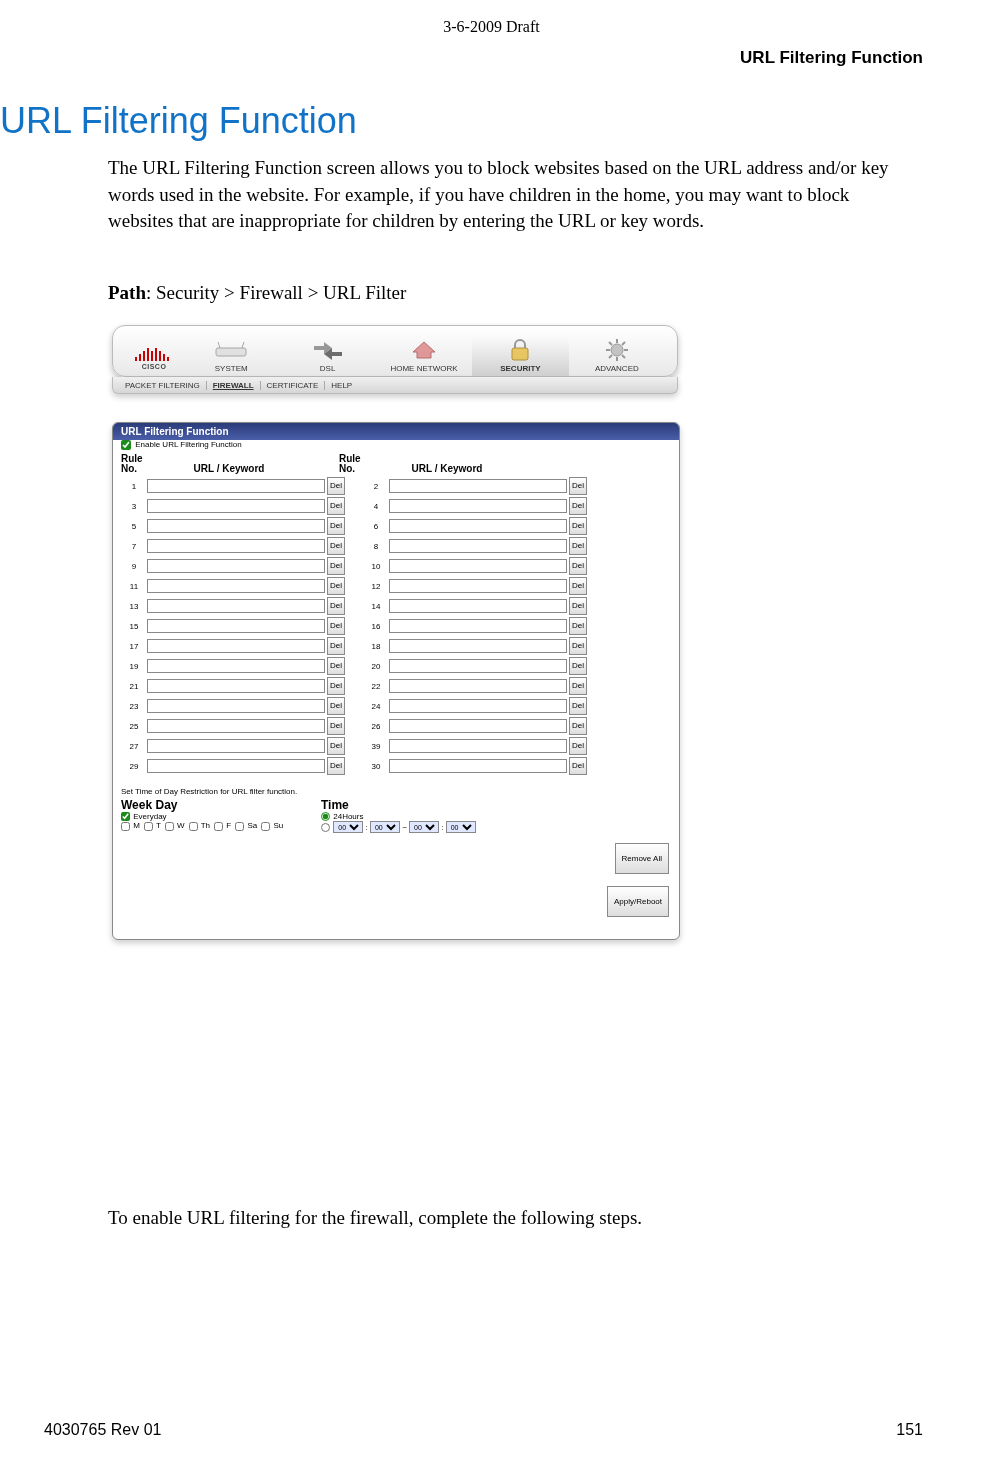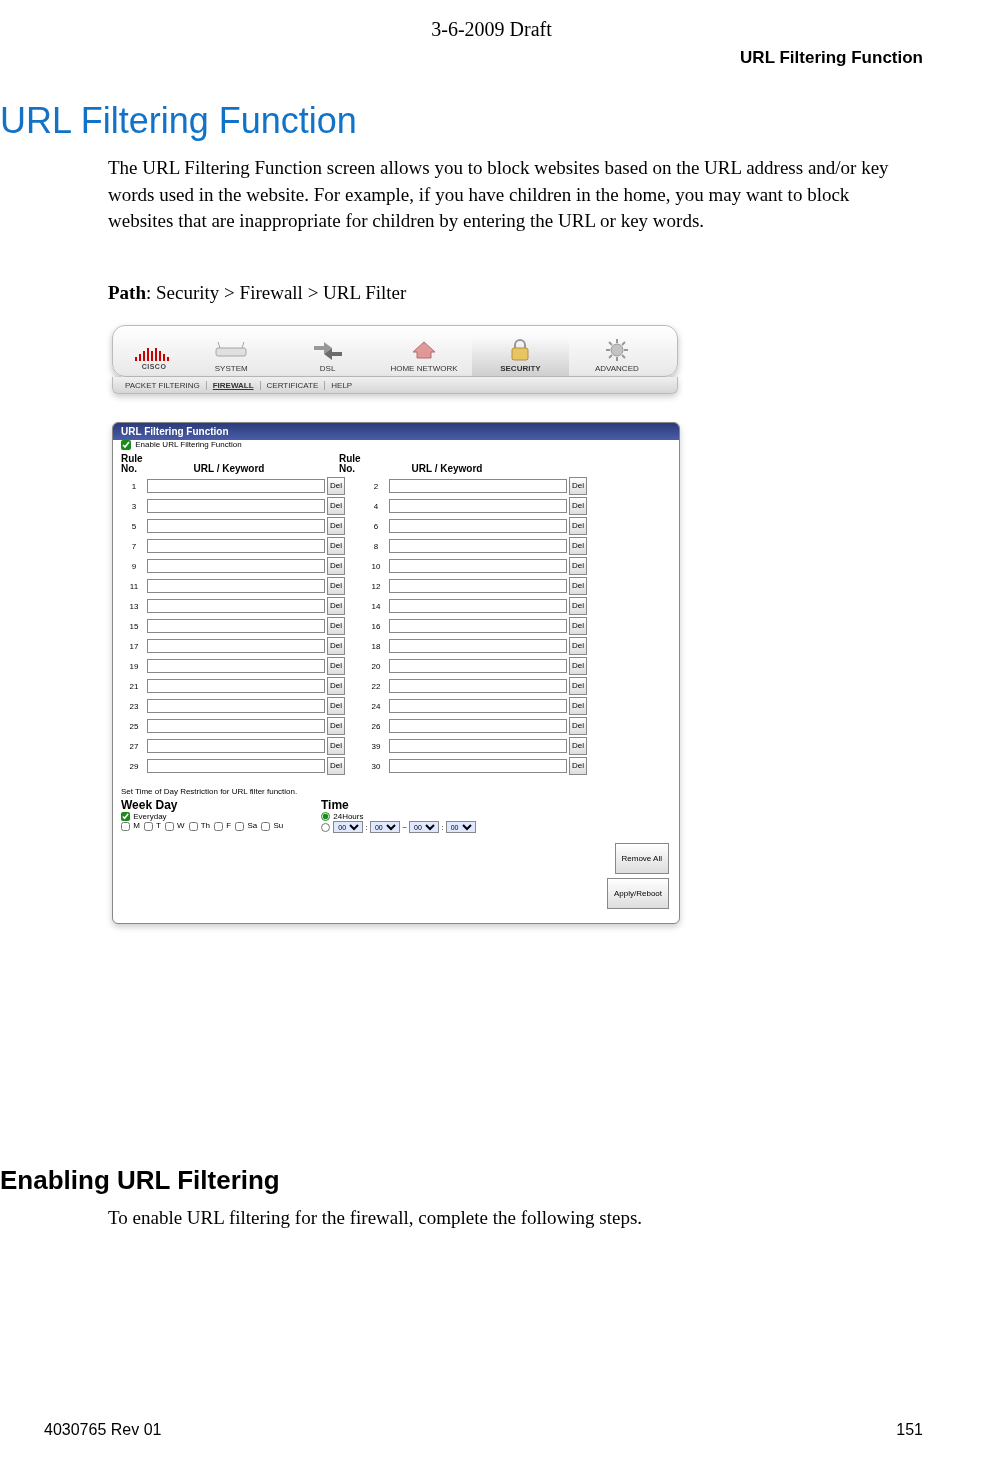--- a/index.html
+++ b/index.html
@@ -14,21 +14,21 @@
     width: 983px;
     height: 1463px;
     padding: 0;
   }
   .draft-header {
     position: absolute;
     top: 18px;
     left: 0;
     width: 100%;
     text-align: center;
-    font-size: 20px;
+    font-size: 16px;
     font-family: "Palatino Linotype", Palatino, serif;
   }
   .top-right {
     position: absolute;
     top: 48px;
     right: 60px;
     font-family: Arial, Helvetica, sans-serif;
     font-weight: bold;
     font-size: 17px;
   }
@@ -230,21 +230,21 @@
   }
   .ss-buttons {
     text-align: right;
     padding: 4px 10px 10px 0;
   }
   .ss-buttons button {
     font-size: 8px;
     border: 1px solid #888;
     background: linear-gradient(#fff,#ddd);
     padding: 10px 6px;
-    margin-bottom: 4px;
+    margin-bottom: 12px;
   }
   .sub-heading {
     position: absolute;
     top: 1165px;
     left: 0;
     font-family: Arial, Helvetica, sans-serif;
     font-weight: bold;
     font-size: 26px;
     margin: 0;
   }
@@ -540,18 +540,17 @@
           </div>
         </div>
       </div>
       <div class="ss-buttons">
         <button>Remove All</button><br>
         <button>Apply/Reboot</button>
       </div>
     </div>
   </div>
 
-  <h2 class="sub-heading">Enabling URL Filtering</h2>
   <div class="body-text enable-text">To enable URL filtering for the firewall, complete the following steps.</div>
 
   <div class="footer-left">4030765 Rev 01</div>
   <div class="footer-right">151</div>
 </div>
 
 </body></html>

